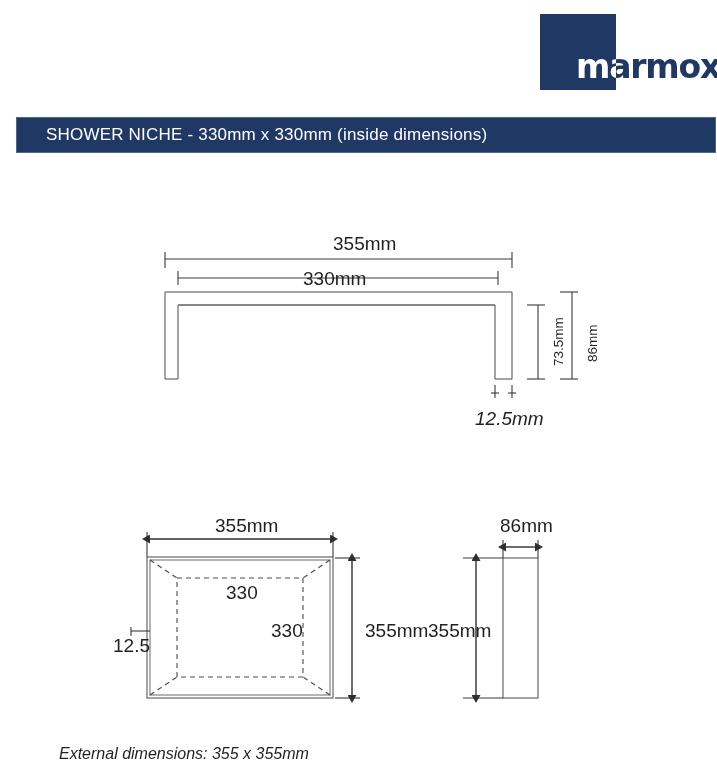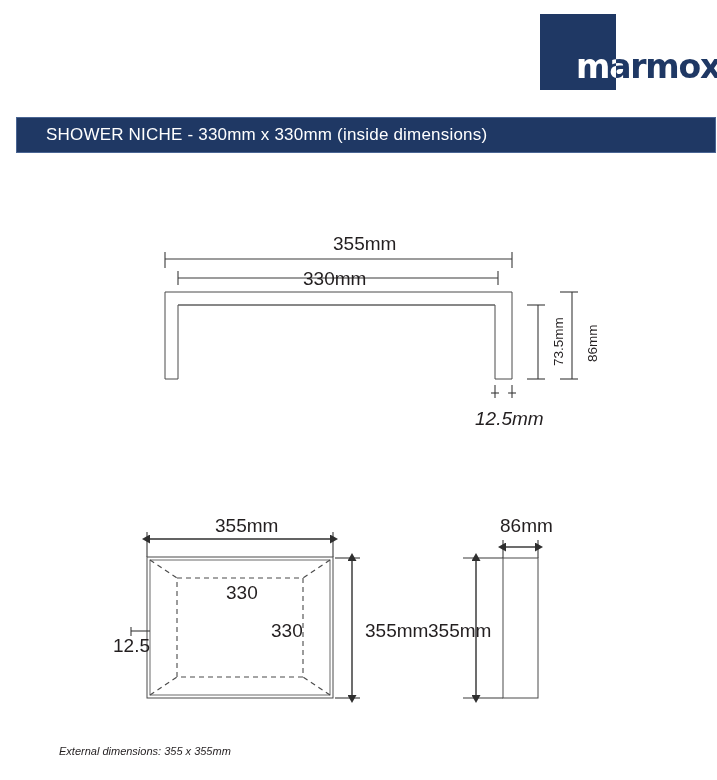--- a/index.html
+++ b/index.html
@@ -54,21 +54,21 @@
   svg{position:absolute;left:0;top:0;overflow:visible;}
   .ln{stroke:#4a4a4a;stroke-width:1;fill:none;}
   .ln-thin{stroke:#6b6b6b;stroke-width:1;fill:none;}
   .ln-dash{stroke:#4a4a4a;stroke-width:1.1;fill:none;stroke-dasharray:5 4;}
   .ln-dim{stroke:#3a3a3a;stroke-width:1.1;fill:none;}
   .ln-heavy{stroke:#2f2f2f;stroke-width:1.4;fill:none;}
 
   
   #footer-note{
     position:absolute;left:59px;top:745px;
-    font-size:11px;font-style:italic;color:#231f20;white-space:nowrap;
+    font-size:16px;font-style:italic;color:#231f20;white-space:nowrap;
   }
 </style>
 </head>
 <body>
 
 <div id="stage">
 
   <div id="logo-block">
     <div id="logo-square"></div>
     <div id="logo-wordmark">marmox</div>

